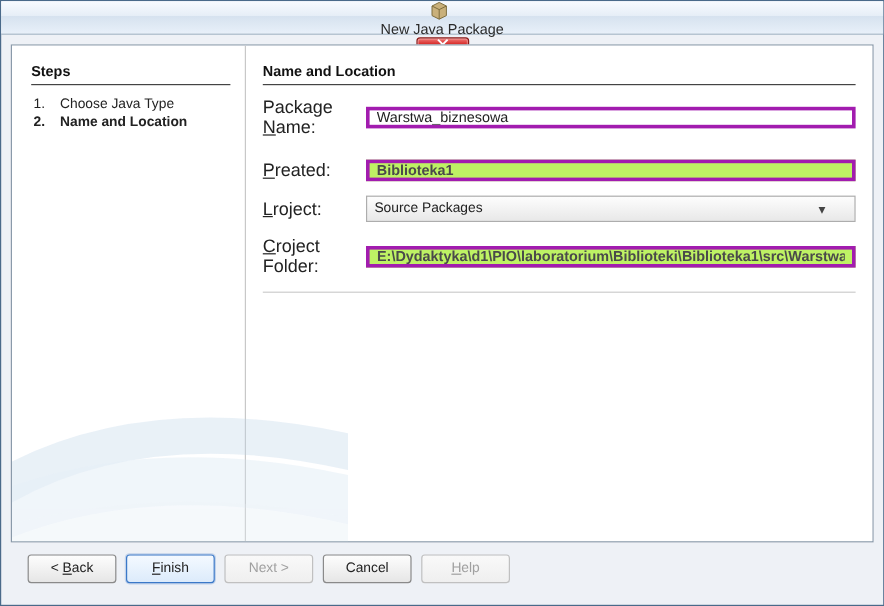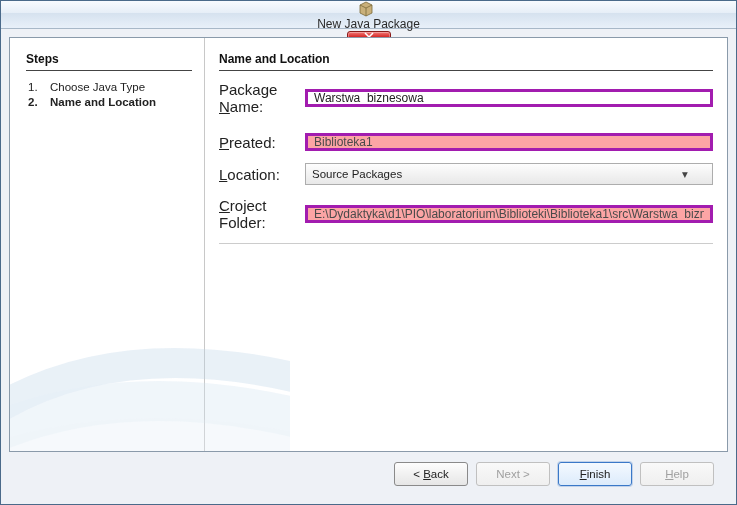--- a/index.html
+++ b/index.html
@@ -16,26 +16,26 @@
   .right { flex: 1; padding: 14px 14px 12px 14px; background: #fff; }
   h3.section { font-size: 12px; font-weight: bold; padding-bottom: 4px; border-bottom: 1px solid #444; margin-bottom: 10px; color: #111; }
   ol.steps { list-style: none; padding-left: 2px; position: relative; z-index: 2; }
   ol.steps li { display: flex; margin-bottom: 3px; font-size: 11.5px; color: #222; }
   ol.steps li .num { width: 22px; }
   ol.steps li.active { font-weight: bold; }
   .form-row { display: flex; align-items: center; margin-bottom: 12px; }
   .form-row .lbl { width: 86px; color: #222; font-size: 15px; }
   .form-row .lbl .u { text-decoration: underline; }
   .form-row input[type=text] { flex: 1; height: 18px; border: 3px solid #a21caf; padding: 0 6px; font-size: 12px; color: #222; background: #fff; }
-  .form-row input[readonly] { background: #fca5a5; color: #4a4a4a; }
+  .form-row input[readonly] { background: #bef264; color: #4a4a4a; font-weight: bold; }
   .form-row .dropdown { flex: 1; height: 22px; border: 1px solid #adadad; background: linear-gradient(to bottom,#fdfdfd,#e8e8e8); display: flex; align-items: center; padding: 0 20px 0 6px; font-size: 11.5px; color: #222; }
   .form-row .dropdown .dd-text { flex: 1; }
   .form-row .dropdown .dd-arrow { width: 14px; text-align: center; color: #444; }
   .sep { border: none; border-top: 1px solid #ccc; margin-top: 6px; }
-  .button-row { height: 44px; display: flex; align-items: center; justify-content: flex-end; padding: 0 14px; gap: 8px; }
+  .button-row { height: 44px; display: flex; align-items: center; padding: 0 14px; gap: 8px; }
   button.btn { width: 74px; height: 24px; font-size: 11.5px; border: 1px solid #8a8a8a; background: linear-gradient(to bottom,#fdfdfd,#e6e6e6); color: #222; border-radius: 3px; cursor: pointer; }
   button.btn .u { text-decoration: underline; }
   button.btn:disabled, button.btn.disabled { color: #a0a0a0; border-color: #c0c0c0; background: linear-gradient(to bottom,#f9f9f9,#efefef); cursor: default; }
   button.btn.primary { border-color: #3a78c8; background: linear-gradient(to bottom,#f4f9ff,#dcebfb); box-shadow: 0 0 0 1px rgba(58,120,200,0.25); }
 </style>
 </head>
 <body>
 
 <div class="window">
   <div class="titlebar">
@@ -86,37 +86,38 @@
         </div>
 
         <div style="height:6px"></div>
 
         <div class="form-row">
           <span class="lbl"><span class="u">P</span><span>reated:</span></span>
           <input type="text" readonly="" value="Biblioteka1" style="">
         </div>
 
         <div class="form-row">
-          <span class="lbl"><span class="u">L</span><span>ocation:</span></span>
+          <span class="lbl"><span class="u">L</span><span>roject:</span></span>
           <div class="dropdown">
             <span class="dd-text">Source Packages</span>
             <span class="dd-arrow">▾</span>
           </div>
         </div>
 
         <div class="form-row">
           <span class="lbl"><span class="u">C</span><span>roject Folder:</span></span>
           <input type="text" readonly="" value="E:\Dydaktyka\d1\PIO\laboratorium\Biblioteki\Biblioteka1\src\Warstwa_biznesowa" style="">
         </div>
 
         <hr class="sep">
       </div>
 
     </div>
 
     <div class="button-row">
       <button class="btn"><span>&lt; </span><span class="u">B</span><span>ack</span></button>
+      <button class="btn primary"><span class="u">F</span><span>inish</span></button>
       <button class="btn disabled" disabled=""><span>Next &gt;</span></button>
-      <button class="btn primary"><span class="u">F</span><span>inish</span></button>
+      <button class="btn"><span>Cancel</span></button>
       <button class="btn disabled" disabled=""><span class="u">H</span><span>elp</span></button>
     </div>
   </div>
 </div>
 
 </body></html>

